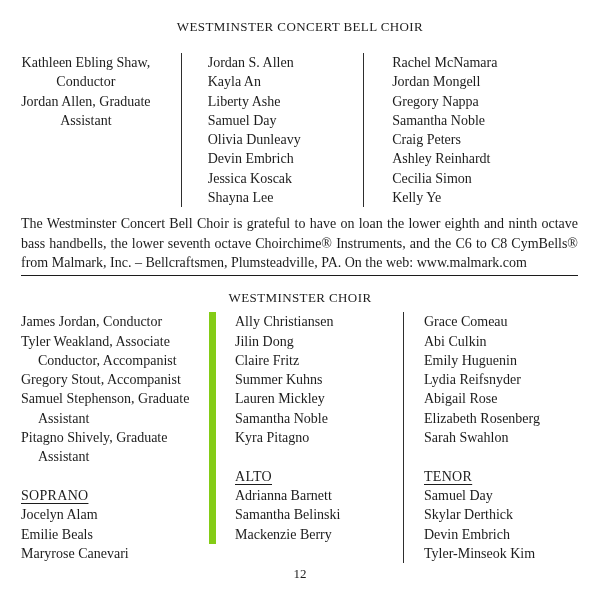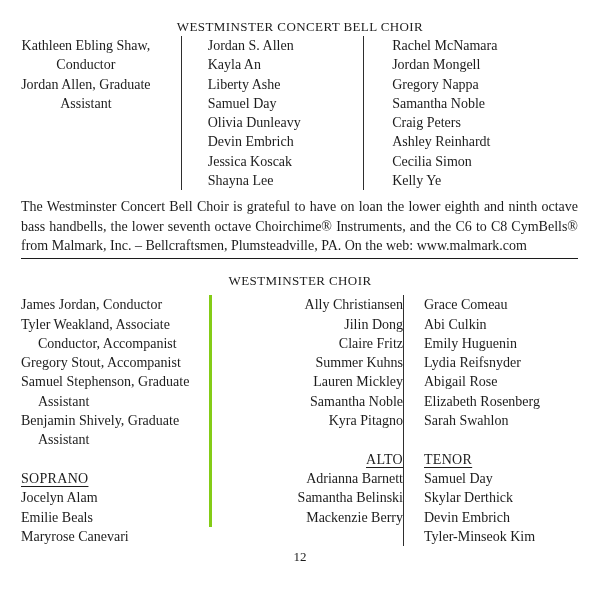--- a/index.html
+++ b/index.html
@@ -13,21 +13,21 @@
     overflow:hidden;
   }
   .section-title {
     text-align:center;
     font-size:13px;
     letter-spacing:0.4px;
     line-height:18px;
     white-space:nowrap;
   }
   .cols { display:flex; align-items:flex-start; }
-  .bell-cols { margin-top:0;gap:9px; }
+  .bell-cols { margin-top:17px;gap:9px; }
   .bell-col1 { width:190px; text-align:center; }
   .bell-col2 { width:189px; border-left:1px solid #2e2e2e; padding-left:26px; }
   .bell-col3 { width:259px; border-left:1px solid #2e2e2e; padding-left:28px; }
   .row {
     height:19.3px;
     line-height:19.3px;
     font-size:14px;
     white-space:nowrap;
   }
   .indent { padding-left:17px; }
@@ -39,21 +39,21 @@
     line-height:19.3px;
   }
   .rule {
     border:none;
     border-top:1.5px solid #1c1c1c;
     margin:3px 22px 0 21px;
   }
   .choir-title { margin-top:13px; }
   .choir-cols { margin-top:5px; }
   .choir-col1 { width:209px; padding-left:21px; }
-  .choir-col2 { width:194px; border-left:3px solid #84cc16; padding-left:6px;text-align:right; }
+  .choir-col2 { width:194px; border-left:7px solid #84cc16; padding-left:19px; }
   .choir-col3 { width:197px; border-left:1px solid #2e2e2e; padding-left:20px; }
   .page-number {
     text-align:center;
     font-size:13px;
     line-height:16px;
     margin-top:3px;
   }
 </style>
 </head>
 <body>
@@ -102,21 +102,21 @@
 
   <div class="cols choir-cols">
     <div class="choir-col1">
 
     <div class="row line">James Jordan, Conductor</div>
         <div class="row line">Tyler Weakland, Associate</div>
         <div class="row indent">Conductor, Accompanist</div>
         <div class="row line">Gregory Stout, Accompanist</div>
         <div class="row line">Samuel Stephenson, Graduate</div>
         <div class="row indent">Assistant</div>
-        <div class="row line">Benjamin Shively, Graduate</div>
+        <div class="row line">Pitagno Shively, Graduate</div>
         <div class="row indent">Assistant</div>
         <div class="row blank"></div>
         <div class="row header">SOPRANO</div>
         <div class="row line">Jocelyn Alam</div>
         <div class="row line">Emilie Beals</div>
         <div class="row line">Maryrose Canevari</div>
       </div>
     <div class="choir-col2">
 
     <div class="row line">Ally Christiansen</div>

